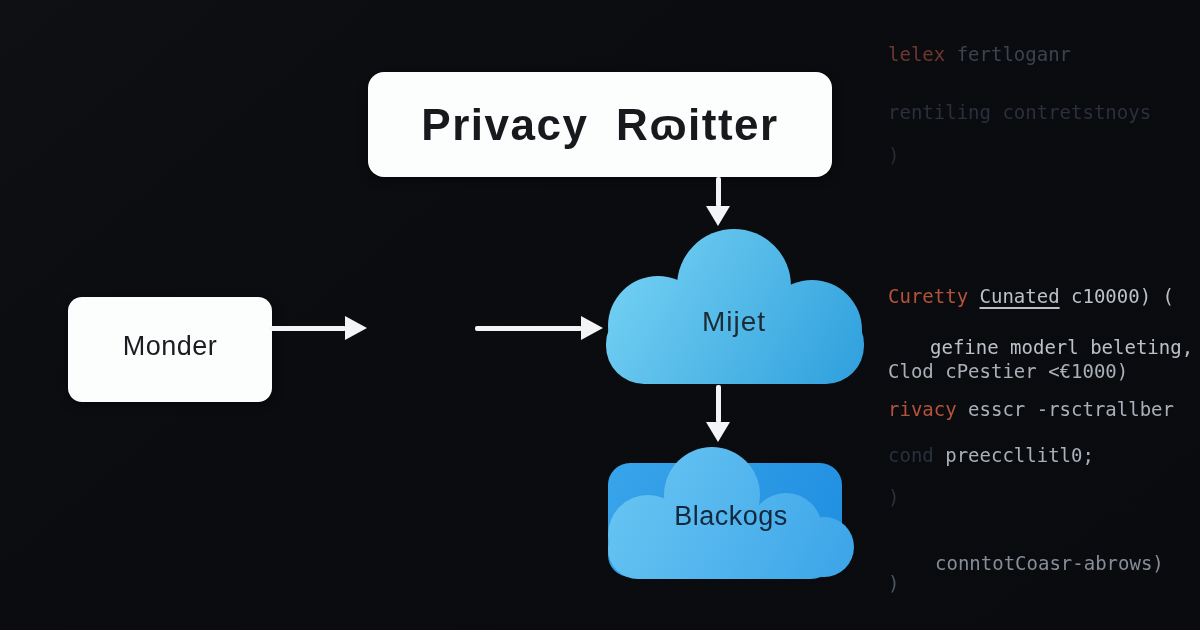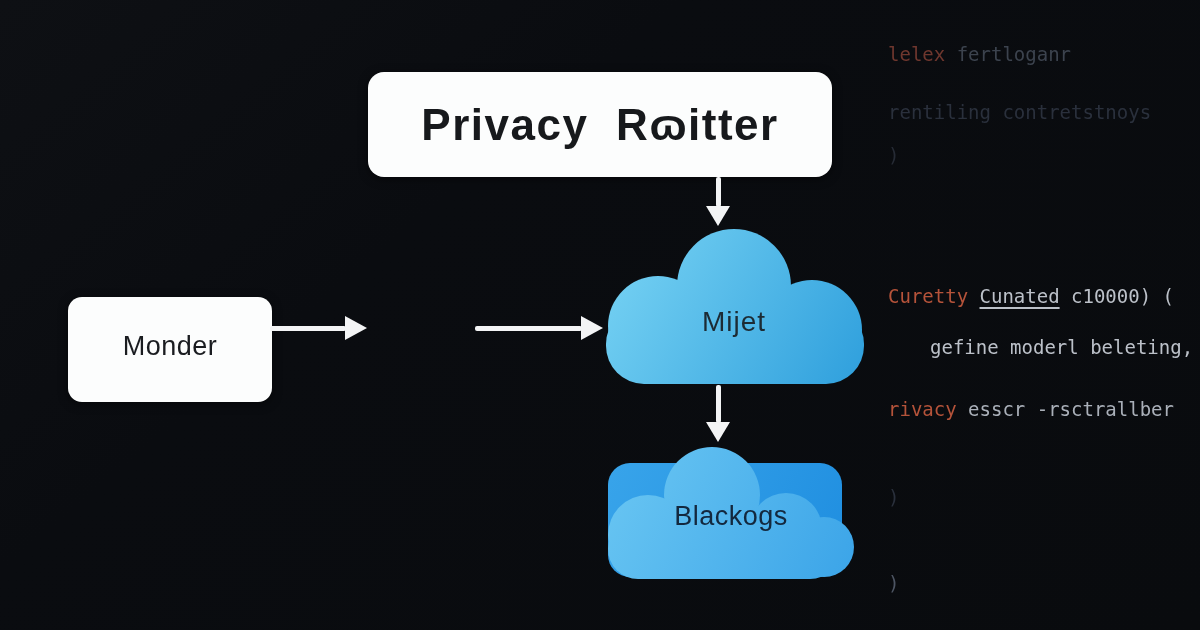--- a/index.html
+++ b/index.html
@@ -120,19 +120,22 @@
     <div class="cloud-label blackogs-label">Blackogs</div>
   </div>
 
   <div class="code-panel">
     <div class="cline" style="top:42px;"><span class="c-red-dim">lelex</span><span class="c-dim2"> fertloganr</span></div>
     <div class="cline" style="top:100px;"><span class="c-faint">rentiling contretstnoys</span></div>
     <div class="cline" style="top:143px;"><span class="c-faint2">)</span></div>
 
     <div class="cline" style="top:284px;"><span class="c-red">Curetty </span><span class="c-light u">Cunated</span><span class="c-light"> c10000) (</span></div>
     <div class="cline ind-b" style="top:335px;"><span class="c-light">gefine moderl beleting,</span></div>
+    <div class="cline" style="top:359px;"><span class="c-light2">Clod cPestier &lt;€1000)</span></div>
     <div class="cline" style="top:397px;"><span class="c-red">rivacy</span><span class="c-light2"> esscr -rsctrallber</span></div>
 
+    <div class="cline" style="top:443px;"><span class="c-faint">cond</span><span class="c-light2"> preeccllitl0;</span></div>
     <div class="cline" style="top:485px;"><span class="c-faint">)</span></div>
+    <div class="cline ind-c" style="top:551px;"><span class="c-mid2">conntotCoasr-abrows)</span></div>
     <div class="cline" style="top:571px;"><span class="c-dim">)</span></div>
   </div>
 
 </div>
 
 </body></html>

